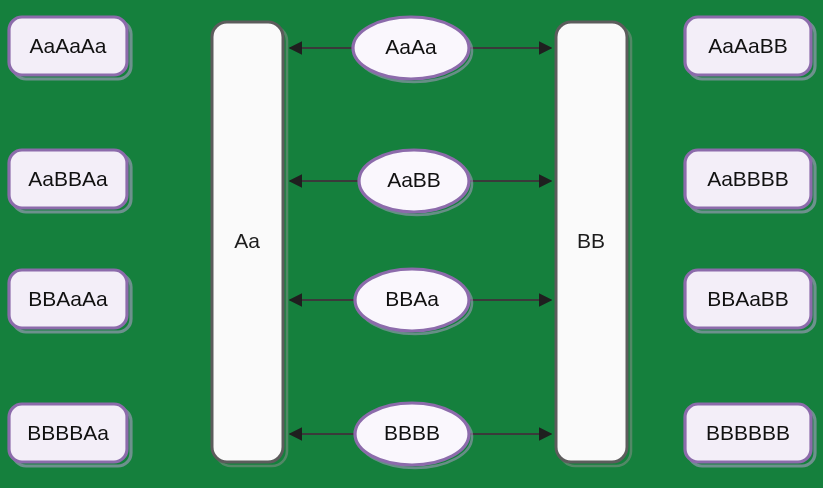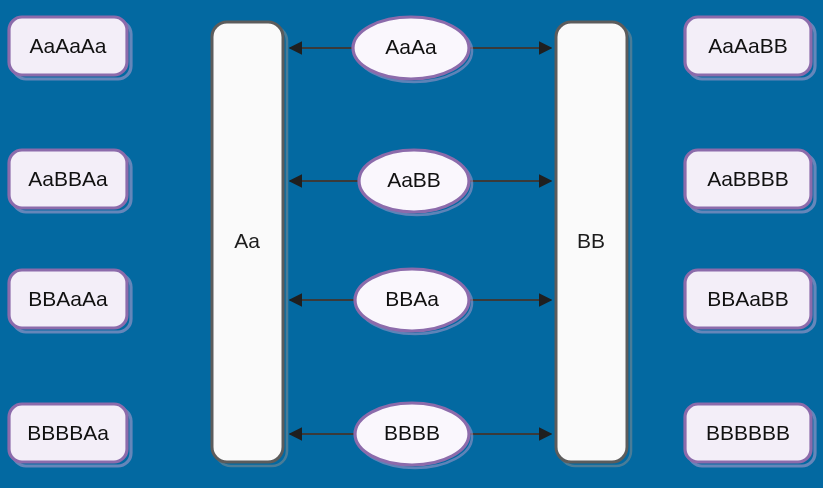--- a/index.html
+++ b/index.html
@@ -8,21 +8,21 @@
     padding: 0;
     background: #ffffff;
   }
   body {
     font-family: "Liberation Sans", sans-serif;
   }
   #canvas {
     position: relative;
     width: 823px;
     height: 488px;
-    background: #0369a1;
+    background: #15803d;
     overflow: hidden;
   }
   svg.layer {
     position: absolute;
     left: 0;
     top: 0;
     width: 823px;
     height: 488px;
   }
   .node-label {

